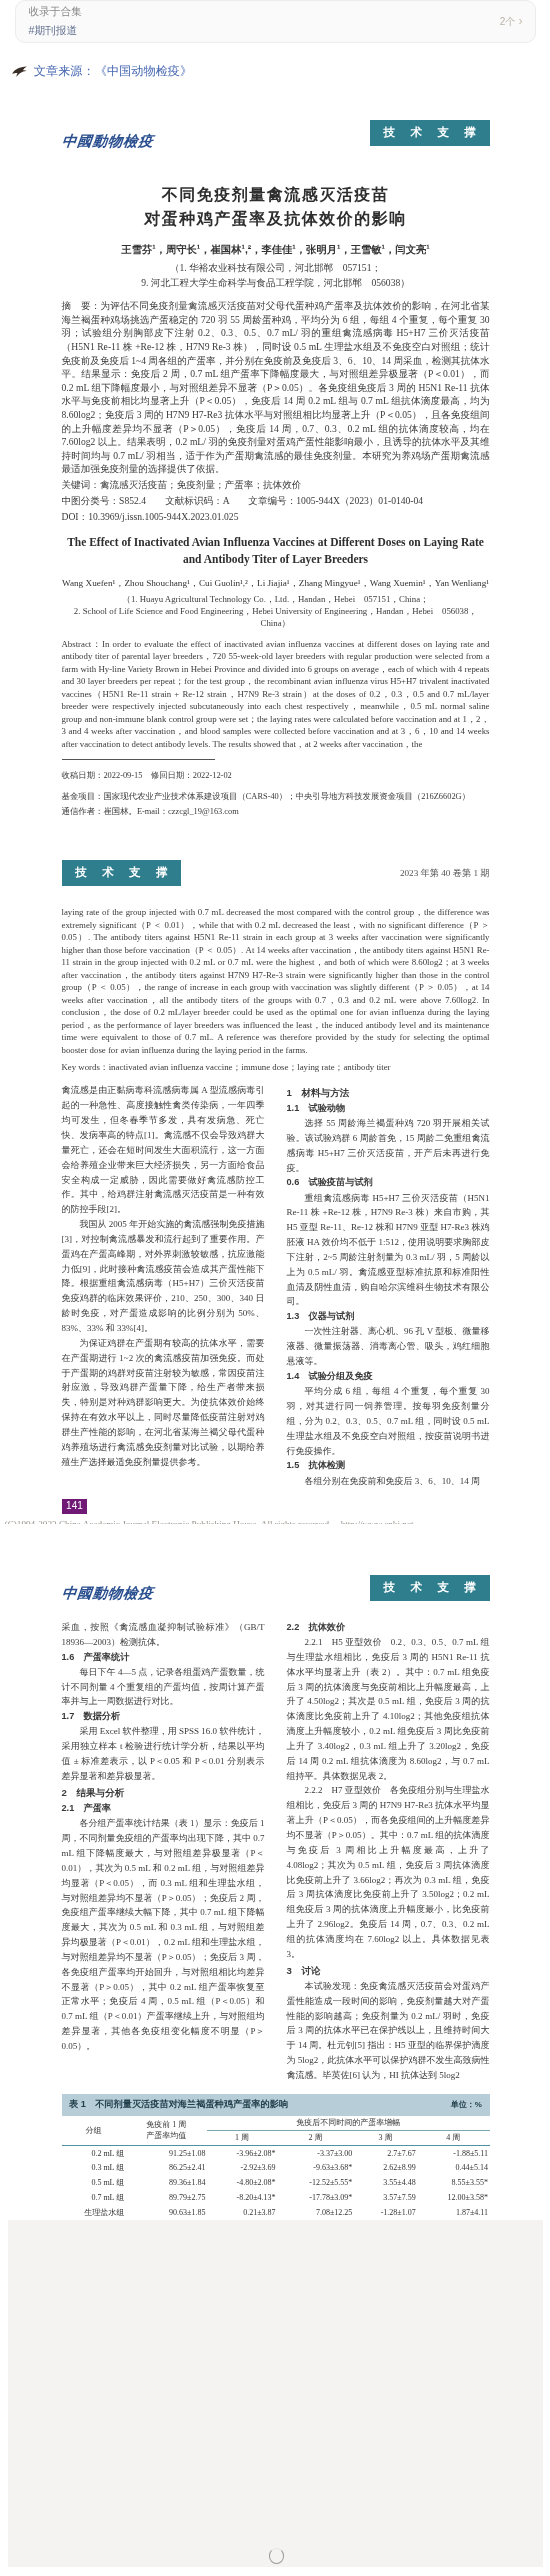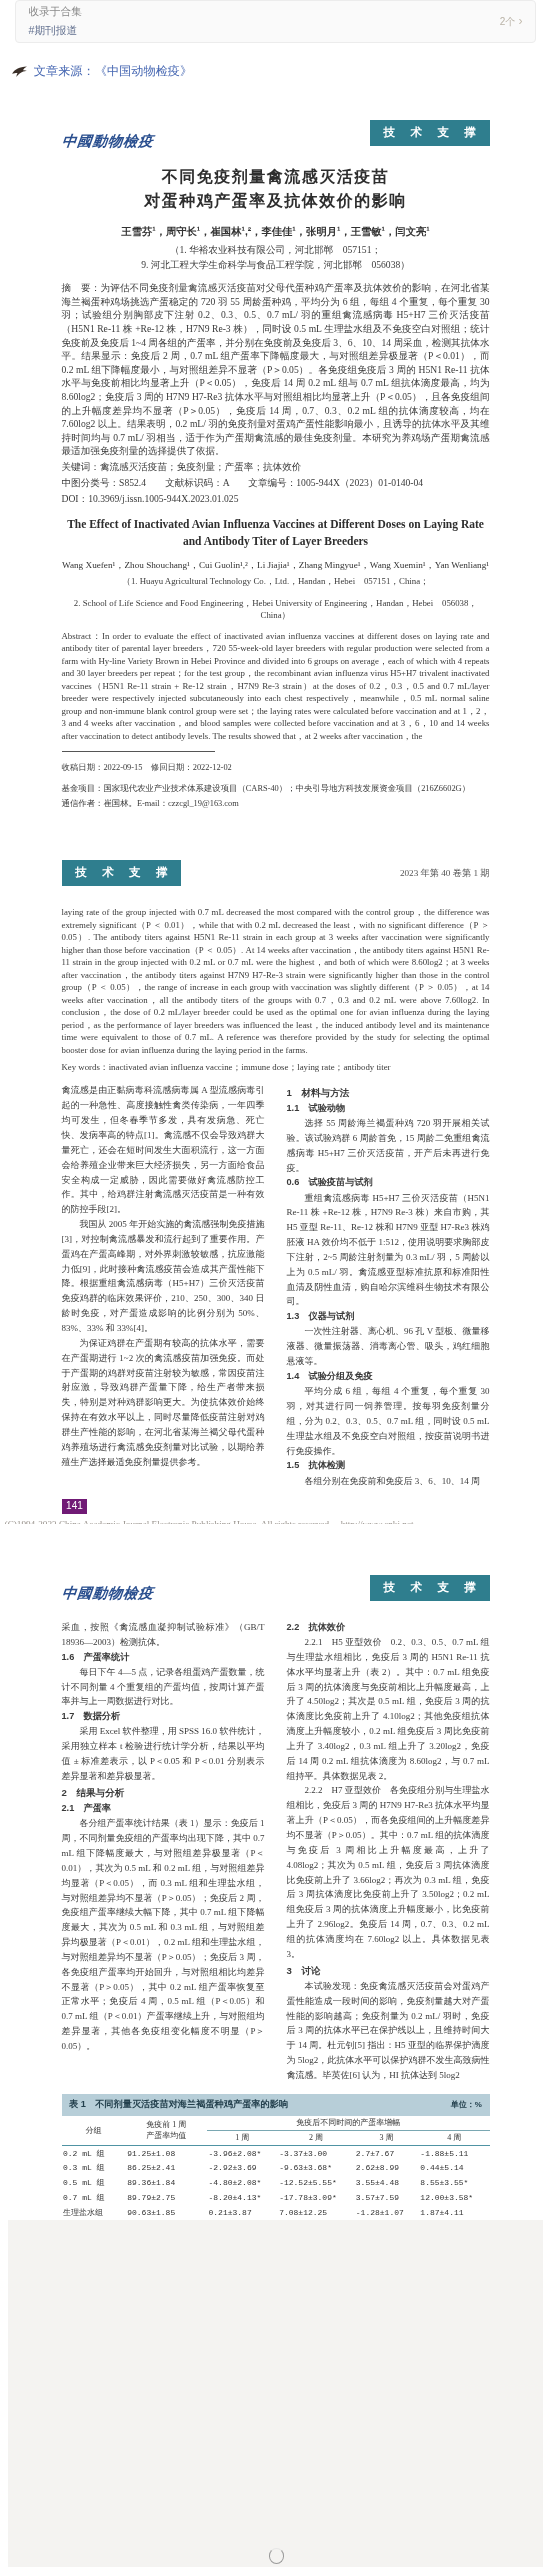--- a/index.html
+++ b/index.html
@@ -1,20 +1,20 @@
 <!DOCTYPE html>
 <html style="font-size:12.2px"><head>
 <meta charset="utf-8">
 <style>
   html,body{margin:0;padding:0;background:#ffffff;}
   body{width:551px;font-family:"Liberation Sans",sans-serif;color:#333;}
   .wrap{width:551px;overflow:hidden;}
 
   
-  .collection-card{margin:0 15.3px;background:#fafafa;border:0.8px solid #ececec;border-radius:4px;
+  .collection-card{margin:0 15.3px;background:#fafafa;border:0.8px solid #ececec;border-radius:10px;
     padding:6.9px 12.2px;height:43px;box-sizing:border-box;display:flex;justify-content:space-between;align-items:center;}
   .col-lines{display:flex;flex-direction:column;gap:5.4px;}
   .col-label{font-size:10.7px;color:#8a8a8a;}
   .col-tag{font-size:10.7px;color:#62708f;}
   .col-count{font-size:10px;color:#b9b2a6;display:flex;align-items:center;gap:3.1px;}
   .chev{font-size:12.2px;color:#c4bcae;line-height:1;}
 
   
   .source-row{margin:20px 0 0 10.7px;display:flex;align-items:center;gap:6.1px;}
   .bird{width:17px;height:17px;flex:0 0 auto;}
@@ -27,21 +27,21 @@
   .logo{font-family:"Liberation Serif",serif;font-style:italic;font-weight:bold;
     color:#2a4f8f;font-size:14.5px;letter-spacing:0.8px;transform:skewX(-6deg);}
   .badge{background:#2f7e8e;color:#fff;font-size:11.5px;font-weight:bold;letter-spacing:6.1px;
     padding:7.6px 7.6px 7.6px 13.8px;line-height:1;display:inline-block;}
   .issue{font-size:9.2px;color:#555;font-family:"Liberation Serif",serif;}
 
   
   .p1-head{display:flex;justify-content:space-between;align-items:flex-start;}
   .p1-head .logo{margin-top:12.2px;}
   .title{font-size:16px;font-weight:bold;text-align:center;letter-spacing:1.5px;color:#2e2e2e;line-height:1.5;}
-  .title.first{margin:14px 0 0;}
+  .title.first{margin:32px 0 0;}
   .authors{font-size:10.3px;font-weight:bold;text-align:center;margin:12.2px 0 0;color:#333;}
   .affil{font-family:"Liberation Serif",serif;font-size:9.6px;text-align:center;margin:5.4px 0 0;color:#3c3c3c;}
   .abstract{font-family:"Liberation Serif",serif;font-size:9.6px;line-height:1.42;text-align:justify;margin:9.2px 0 0;color:#3a3a3a;}
   .metaline{font-family:"Liberation Serif",serif;font-size:9.6px;margin:3.1px 0 0;color:#3a3a3a;}
   .entitle{font-family:"Liberation Serif",serif;font-size:11.5px;font-weight:bold;text-align:center;line-height:1.55;color:#2e2e2e;}
   .enauthors{font-family:"Liberation Serif",serif;font-size:9.2px;text-align:center;margin:7.6px 0 0;}
   .enaffil{font-family:"Liberation Serif",serif;font-size:8.8px;text-align:center;margin:4.6px 0 0;color:#3c3c3c;}
   .entext{font-family:"Liberation Serif",serif;font-size:8.8px;line-height:1.42;text-align:justify;margin:7.6px 0 0;color:#3a3a3a;}
   .fn-rule{width:153px;border-top:0.8px solid #555;margin:9.2px 0 4.6px;}
   .fnline{font-family:"Liberation Serif",serif;font-size:8.4px;line-height:1.55;color:#3a3a3a;}
@@ -66,21 +66,21 @@
   .p3-head{display:flex;justify-content:space-between;align-items:flex-start;}
   .p3-head .logo{margin-top:9.2px;}
 
   
   .tablewrap{margin-top:10.7px;}
   .table-band{background:#b7ced8;display:flex;justify-content:space-between;align-items:center;
     padding:4.6px 7.6px;font-size:9.2px;font-weight:bold;color:#23404d;}
   .table-band .unit{font-weight:bold;font-size:8px;color:#23404d;}
   table.data{width:100%;border-collapse:collapse;font-family:"Liberation Serif",serif;font-size:8px;color:#333;}
   table.data th{font-weight:normal;padding:1.5px 1.5px;text-align:center;}
-  table.data td{padding:1.9px 1.5px;text-align:left;font-family:Liberation Mono, monospace;}
+  table.data td{padding:1.9px 1.5px;text-align:right;}
   table.data thead{border-bottom:0.8px solid #4f93a3;}
   table.data .span-head{border-bottom:0.8px solid #7aa7b2;}
   table.data tbody tr:last-child td{border-bottom:1.1px solid #4f93a3;}
 
   
   .nextpage{background:#f4f3f1;margin:0 7.6px;position:relative;}
   .spinner{position:absolute;left:50%;bottom:3.1px;width:13.8px;height:13.8px;margin-left:-6.9px;
     border:1.5px solid #9a9a9a;border-top-color:#e6e6e6;border-radius:50%;}
 </style>
 </head>
@@ -120,21 +120,21 @@
       <div class="affil">（1. 华裕农业科技有限公司，河北邯郸　057151；</div>
       <div class="affil" style="margin-top:1.5px;">9. 河北工程大学生命科学与食品工程学院，河北邯郸　056038）</div>
       <p class="abstract">摘　要：为评估不同免疫剂量禽流感灭活疫苗对父母代蛋种鸡产蛋率及抗体效价的影响，在河北省某海兰褐蛋种鸡场挑选产蛋稳定的 720 羽 55 周龄蛋种鸡，平均分为 6 组，每组 4 个重复，每个重复 30 羽；试验组分别胸部皮下注射 0.2、0.3、0.5、0.7 mL/ 羽的重组禽流感病毒 H5+H7 三价灭活疫苗（H5N1 Re-11 株 +Re-12 株，H7N9 Re-3 株），同时设 0.5 mL 生理盐水组及不免疫空白对照组；统计免疫前及免疫后 1~4 周各组的产蛋率，并分别在免疫前及免疫后 3、6、10、14 周采血，检测其抗体水平。结果显示：免疫后 2 周，0.7 mL 组产蛋率下降幅度最大，与对照组差异极显著（P＜0.01），而 0.2 mL 组下降幅度最小，与对照组差异不显著（P＞0.05）。各免疫组免疫后 3 周的 H5N1 Re-11 抗体水平与免疫前相比均显著上升（P＜0.05），免疫后 14 周 0.2 mL 组与 0.7 mL 组抗体滴度最高，均为 8.60log2；免疫后 3 周的 H7N9 H7-Re3 抗体水平与对照组相比均显著上升（P＜0.05），且各免疫组间的上升幅度差异均不显著（P＞0.05），免疫后 14 周，0.7、0.3、0.2 mL 组的抗体滴度较高，均在 7.60log2 以上。结果表明，0.2 mL/ 羽的免疫剂量对蛋鸡产蛋性能影响最小，且诱导的抗体水平及其维持时间均与 0.7 mL/ 羽相当，适于作为产蛋期禽流感的最佳免疫剂量。本研究为养鸡场产蛋期禽流感最适加强免疫剂量的选择提供了依据。</p>
       <p class="metaline">关键词：禽流感灭活疫苗；免疫剂量；产蛋率；抗体效价</p>
       <p class="metaline">中图分类号：S852.4　　文献标识码：A　　文章编号：1005-944X（2023）01-0140-04</p>
       <p class="metaline">DOI：10.3969/j.issn.1005-944X.2023.01.025</p>
       <div class="entitle" style="margin-top:9.2px;">The Effect of Inactivated Avian Influenza Vaccines at Different Doses on Laying Rate</div>
       <div class="entitle">and Antibody Titer of Layer Breeders</div>
       <div class="enauthors">Wang Xuefen¹，Zhou Shouchang¹，Cui Guolin¹,²，Li Jiajia¹，Zhang Mingyue¹，Wang Xuemin¹，Yan Wenliang¹</div>
       <div class="enaffil">（1. Huayu Agricultural Technology Co.，Ltd.，Handan，Hebei　057151，China；</div>
-      <div class="enaffil" style="margin-top:10px;">2. School of Life Science and Food Engineering，Hebei University of Engineering，Handan，Hebei　056038，China）</div>
+      <div class="enaffil" style="margin-top:0;">2. School of Life Science and Food Engineering，Hebei University of Engineering，Handan，Hebei　056038，China）</div>
       <p class="entext">Abstract：In order to evaluate the effect of inactivated avian influenza vaccines at different doses on laying rate and antibody titer of parental layer breeders，720 55-week-old layer breeders with regular production were selected from a farm with Hy-line Variety Brown in Hebei Province and divided into 6 groups on average，each of which with 4 repeats and 30 layer breeders per repeat；for the test group，the recombinant avian influenza virus H5+H7 trivalent inactivated vaccines（H5N1 Re-11 strain + Re-12 strain，H7N9 Re-3 strain）at the doses of 0.2，0.3，0.5 and 0.7 mL/layer breeder were respectively injected subcutaneously into each chest respectively，meanwhile，0.5 mL normal saline group and non-immune blank control group were set；the laying rates were calculated before vaccination and at 1，2，3 and 4 weeks after vaccination，and blood samples were collected before vaccination and at 3，6，10 and 14 weeks after vaccination to detect antibody levels. The results showed that，at 2 weeks after vaccination，the</p>
       <div class="fn-rule"></div>
       <p class="fnline">收稿日期：2022-09-15　修回日期：2022-12-02</p>
       <p class="fnline" style="margin:1.5px 0 0;">基金项目：国家现代农业产业技术体系建设项目（CARS-40）；中央引导地方科技发展资金项目（216Z6602G）</p>
       <p class="fnline" style="margin:1.5px 0 0;">通信作者：崔国林。E-mail：czzcgl_19@163.com</p>
 
     </div>
 
   </div>
 

